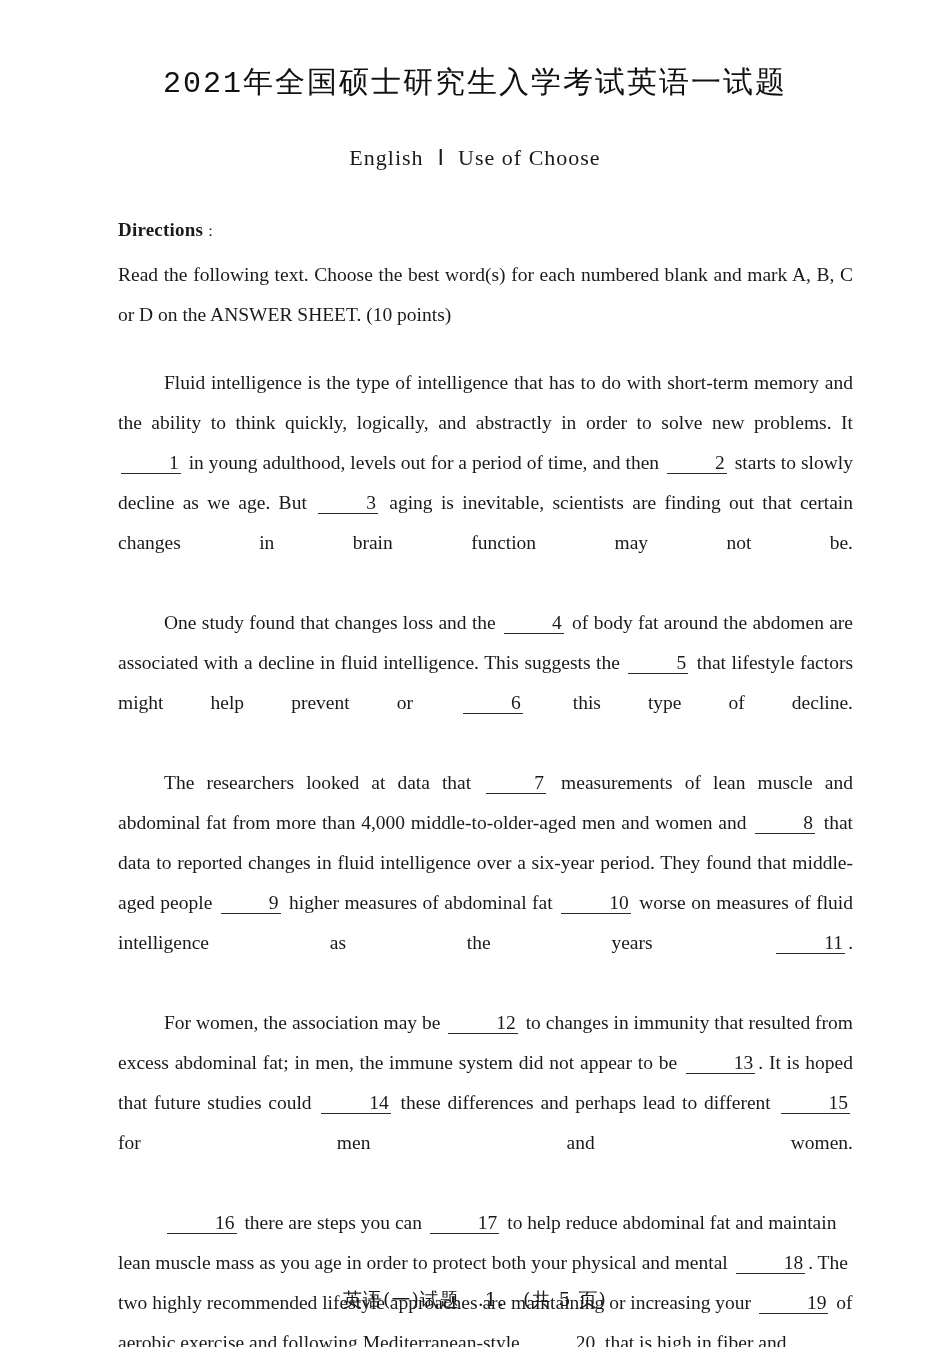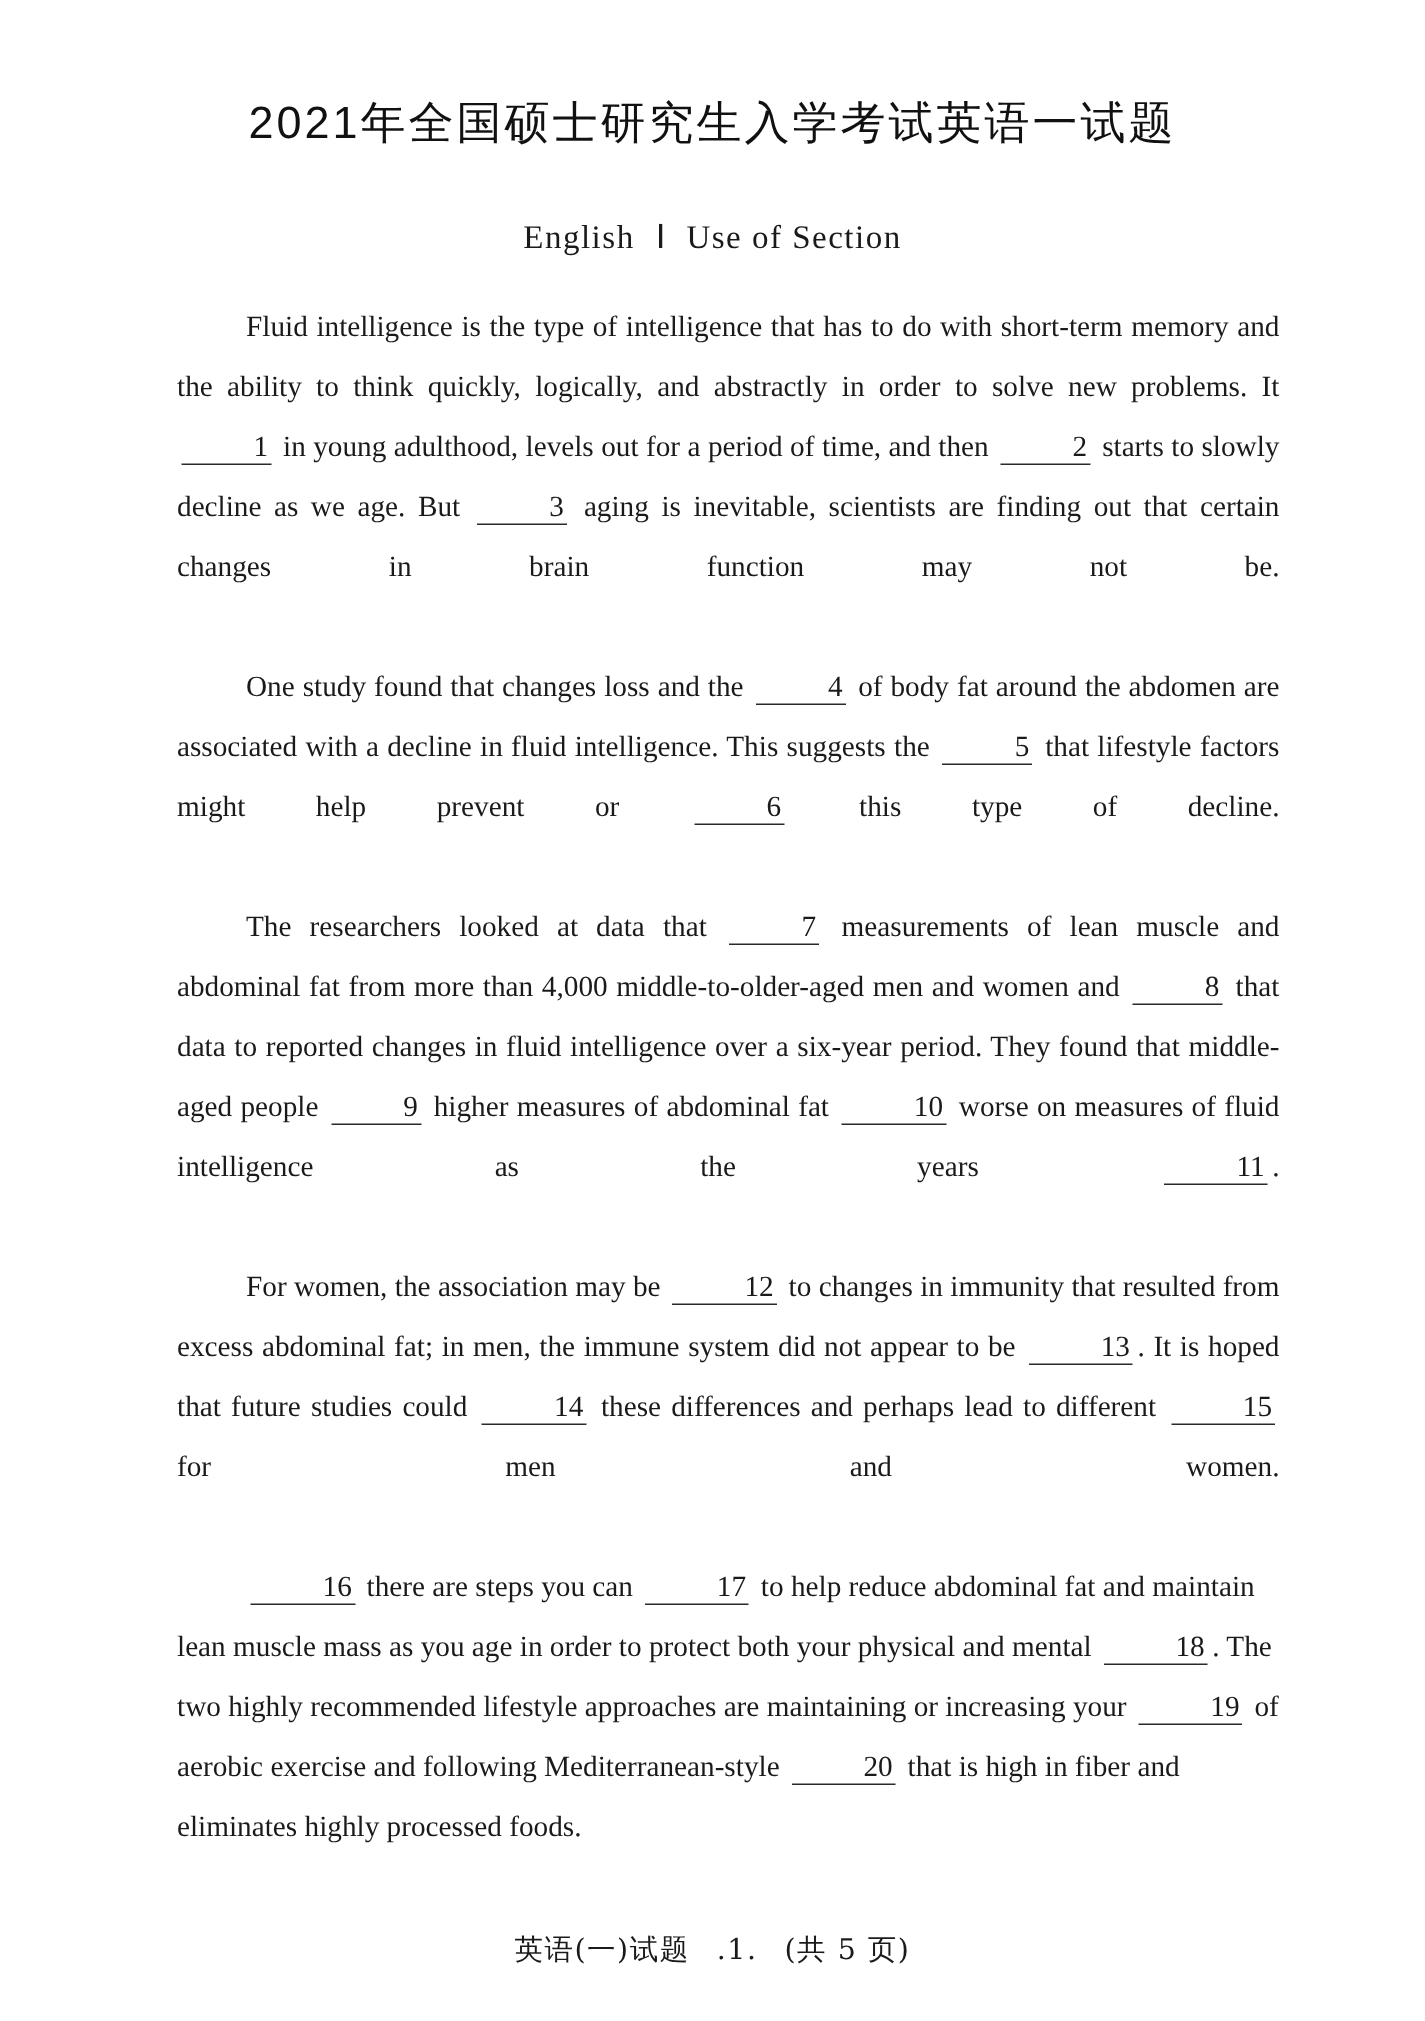--- a/index.html
+++ b/index.html
@@ -22,21 +22,21 @@
     box-sizing: border-box;
     padding: 0;
     position: relative;
   }
 
   
   .doc-title {
     text-align: center;
     font-size: 30px;
     letter-spacing: 2px;
-    font-family: Liberation Sans, sans-serif;
+    font-family: Liberation Mono, monospace;
     font-weight: 400;
     margin: 0;
     padding-top: 62px;
     color: #111;
   }
 
   
   .section-heading {
     text-align: center;
     font-size: 22px;
@@ -132,23 +132,29 @@
   .footer .f-gap { display: inline-block; width: 12px; }
 </style>
 </head>
 <body>
 
 <div class="page">
 
   <h1 class="doc-title">2021年全国硕士研究生入学考试英语一试题</h1>
 
   <h2 class="section-heading">
-    <span class="sec-word">English</span><span class="sec-num">Ⅰ</span><span class="sec-title">Use of Section</span>
+    <span class="sec-word">English</span><span class="sec-num">Ⅰ</span><span class="sec-title">Use of Choose</span>
   </h2>
 
+  <div class="directions-block">
+    <div class="directions-label">
+      <span>Directions</span><span class="cjk-colon">：</span>
+    </div>
+    <p class="directions-text">Read the following text. Choose the best word(s) for each numbered blank and mark A, B, C or D on the ANSWER SHEET. (10 points)</p>
+  </div>
 
   <div class="body-block">
       <p class="para"><span>Fluid intelligence is the type of intelligence that has to do with short-term memory and the ability to think quickly, logically, and abstractly in order to solve new problems. It </span><span class="blank">1</span><span> in young adulthood, levels out for a period of time, and then </span><span class="blank">2</span><span> starts to slowly decline as we age. But </span><span class="blank">3</span><span> aging is inevitable, scientists are finding out that certain changes in brain function may not be.</span></p>
       <p class="para"><span>One study found that changes loss and the </span><span class="blank">4</span><span> of body fat around the abdomen are associated with a decline in fluid intelligence. This suggests the </span><span class="blank">5</span><span> that lifestyle factors might help prevent or </span><span class="blank">6</span><span> this type of decline.</span></p>
       <p class="para"><span>The researchers looked at data that </span><span class="blank">7</span><span> measurements of lean muscle and abdominal fat from more than 4,000 middle-to-older-aged men and women and </span><span class="blank">8</span><span> that data to reported changes in fluid intelligence over a six-year period. They found that middle-aged people </span><span class="blank">9</span><span> higher measures of abdominal fat </span><span class="blank">10</span><span> worse on measures of fluid intelligence as the years </span><span class="blank">11</span><span>.</span></p>
       <p class="para"><span>For women, the association may be </span><span class="blank">12</span><span> to changes in immunity that resulted from excess abdominal fat; in men, the immune system did not appear to be </span><span class="blank">13</span><span>. It is hoped that future studies could </span><span class="blank">14</span><span> these differences and perhaps lead to different </span><span class="blank">15</span><span> for men and women.</span></p>
       <p class="para"><span class="blank">16</span><span> there are steps you can </span><span class="blank">17</span><span> to help reduce abdominal fat and maintain lean muscle mass as you age in order to protect both your physical and mental </span><span class="blank">18</span><span>. The two highly recommended lifestyle approaches are maintaining or increasing your </span><span class="blank">19</span><span> of aerobic exercise and following Mediterranean-style </span><span class="blank">20</span><span> that is high in fiber and eliminates highly processed foods.</span></p>
     </div>
 
   <div class="footer">

